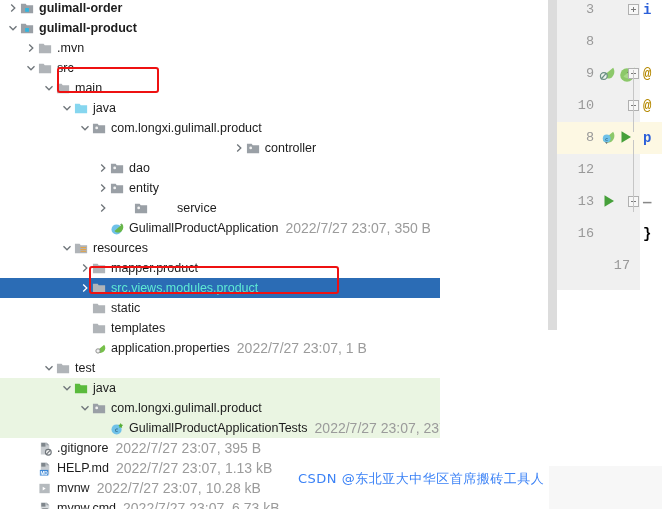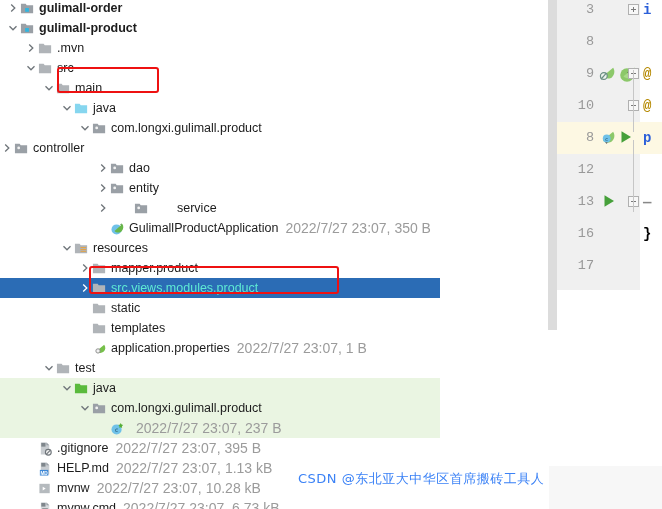--- a/index.html
+++ b/index.html
@@ -205,21 +205,21 @@
           </svg>
         </span>
         <span class="ic">
           <svg width="15" height="15" viewBox="0 0 16 16">
             <path d="M1 3h5l1.2 1.6H14V13H1z" fill="#9aa0a6"></path>
             <circle cx="5" cy="7.4" r="1.5" fill="#f2f2f2"></circle>
           </svg>
         </span>
         <span class="lbl">com.longxi.gulimall.product</span>
       </div>
-      <div class="row" style="top: 138px; ">
+      <div class="row" style="top: 138px;  justify-content: center;">
         <span class="arrow">
           <svg width="10" height="10" viewBox="0 0 10 10">
             <path d="M3.2 1.5L6.8 5 3.2 8.5" fill="none" stroke="#6e7479" stroke-width="1.3"></path>
           </svg>
         </span>
         <span class="ic">
           <svg width="15" height="15" viewBox="0 0 16 16">
             <path d="M1 3h5l1.2 1.6H14V13H1z" fill="#9aa0a6"></path>
             <circle cx="5" cy="7.4" r="1.5" fill="#f2f2f2"></circle>
           </svg>
@@ -393,20 +393,21 @@
       </div>
       <div class="row testbg" style="top: 418px; padding-left: 96px;">
         <span class="arrow"></span>
         <span class="ic">
           <svg width="15" height="15" viewBox="0 0 16 16">
             <circle cx="7" cy="9" r="5.4" fill="#6fc1e8"></circle>
             <text x="7" y="12" font-size="6.5" text-anchor="middle" fill="#1b4f6b" font-family="monospace">c</text>
             <path d="M11.4 2.2l.9 1.6 1.7.5-1.3 1.3.2 1.8-1.5-.8-1.6.7.3-1.8-1.2-1.3 1.7-.4z" fill="#55ad35"></path>
           </svg>
         </span>
+        <span class="lbl">GulimallProductApplicationTests</span>
         <span class="meta">2022/7/27 23:07, 237 B</span>
       </div>
       <div class="row" style="top: 438px; padding-left: 24px;">
         <span class="arrow"></span>
         <span class="ic">
           <svg width="15" height="15" viewBox="0 0 16 16">
             <path d="M3 1.5h6l3 3v10H3z" fill="#c8ccd0"></path>
             <path d="M9 1.5l3 3H9z" fill="#9aa0a6"></path>
             <path d="M3.5 2h4.5v4H3.5z" fill="#7f868c"></path>
             <circle cx="11" cy="12" r="3.1" fill="#f2f2f2" stroke="#6e7479" stroke-width="1.2"></circle>
@@ -514,21 +515,21 @@
         <div class="lnum" style="top: 186px;">13</div>
         <div class="gicon" style="top: 193px; left: 44px;"><svg width="16" height="16" viewBox="0 0 16 16">
             <path d="M3.5 2.2L13 8l-9.5 5.8z" fill="#46a03a"></path>
           </svg></div>
         <div class="fold plus" style="top: 196px;"></div>
         <div class="ctext" style="top: 186px; color: rgb(136, 136, 136);">—</div>
         <div class="eline" style="top: 218px;"></div>
         <div class="lnum" style="top: 218px;">16</div>
         <div class="ctext" style="top: 218px; color: rgb(0, 0, 0);">}</div>
         <div class="eline" style="top: 250px;"></div>
-        <div class="lnum" style="top: 250px;">17</div>
+        <div class="lnum" style="top: 250px; margin-left: 36px;">17</div>
         <div class="ctext" style="top: 250px; color: rgb(0, 0, 0);"></div>
         <div class="foldline" style="top: 70px; height: 62px;"></div>
         <div class="foldline" style="top: 140px; height: 72px;"></div>
       </div>
   </div>
 
   <div id="wm-shade"></div>
   <div id="watermark">CSDN @东北亚大中华区首席搬砖工具人</div>
 
 </div>

